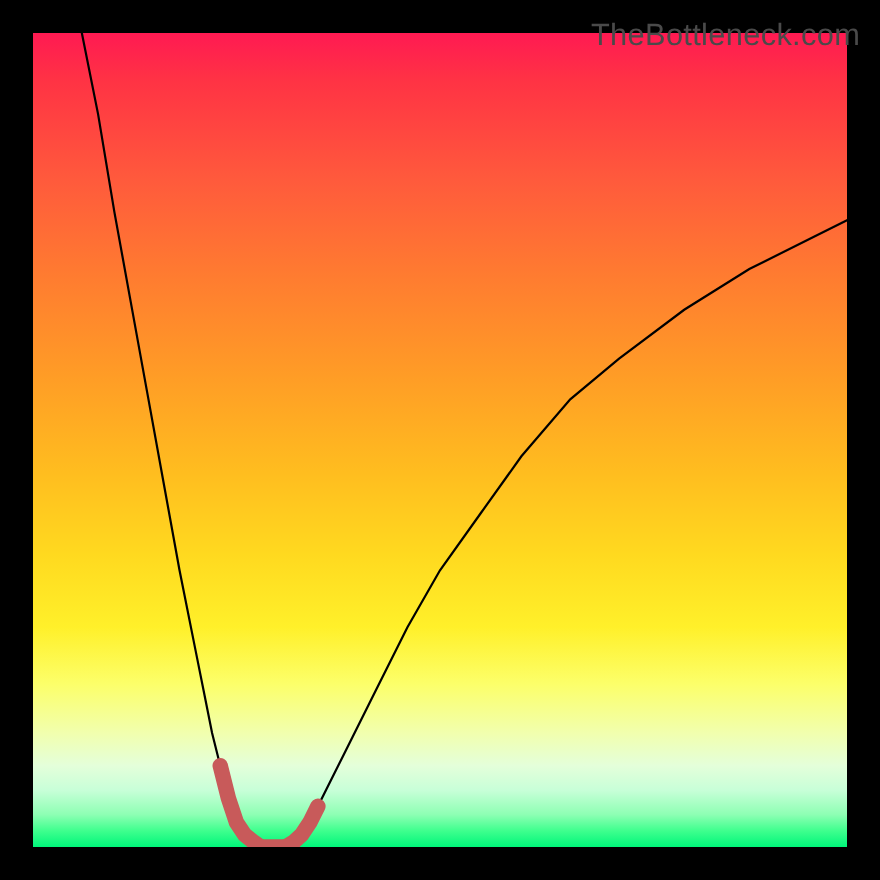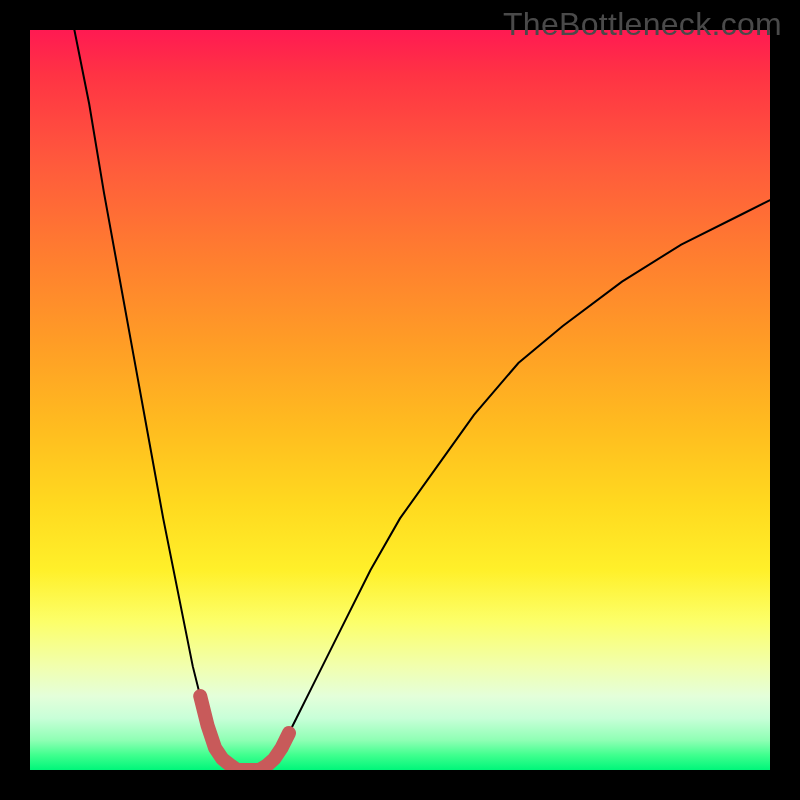--- a/index.html
+++ b/index.html
@@ -47,24 +47,24 @@
       #f1ffae 86%,
       #e4ffda 90%,
       #c8ffd8 93%,
       #8effb4 96%,
       #3fff8e 98%,
       #00f67a 100%
     );
   }
   .watermark {
     position: absolute;
-    top: 6px;
+    top: 16px;
     right: 18px;
     color: #4a4a4a;
-    font-size: 32px;
+    font-size: 28px;
     font-weight: 500;
     letter-spacing: 0.3px;
   }
   svg.curves {
     position: absolute;
     top: 0;
     left: 0;
     width: 100%;
     height: 100%;
   }

